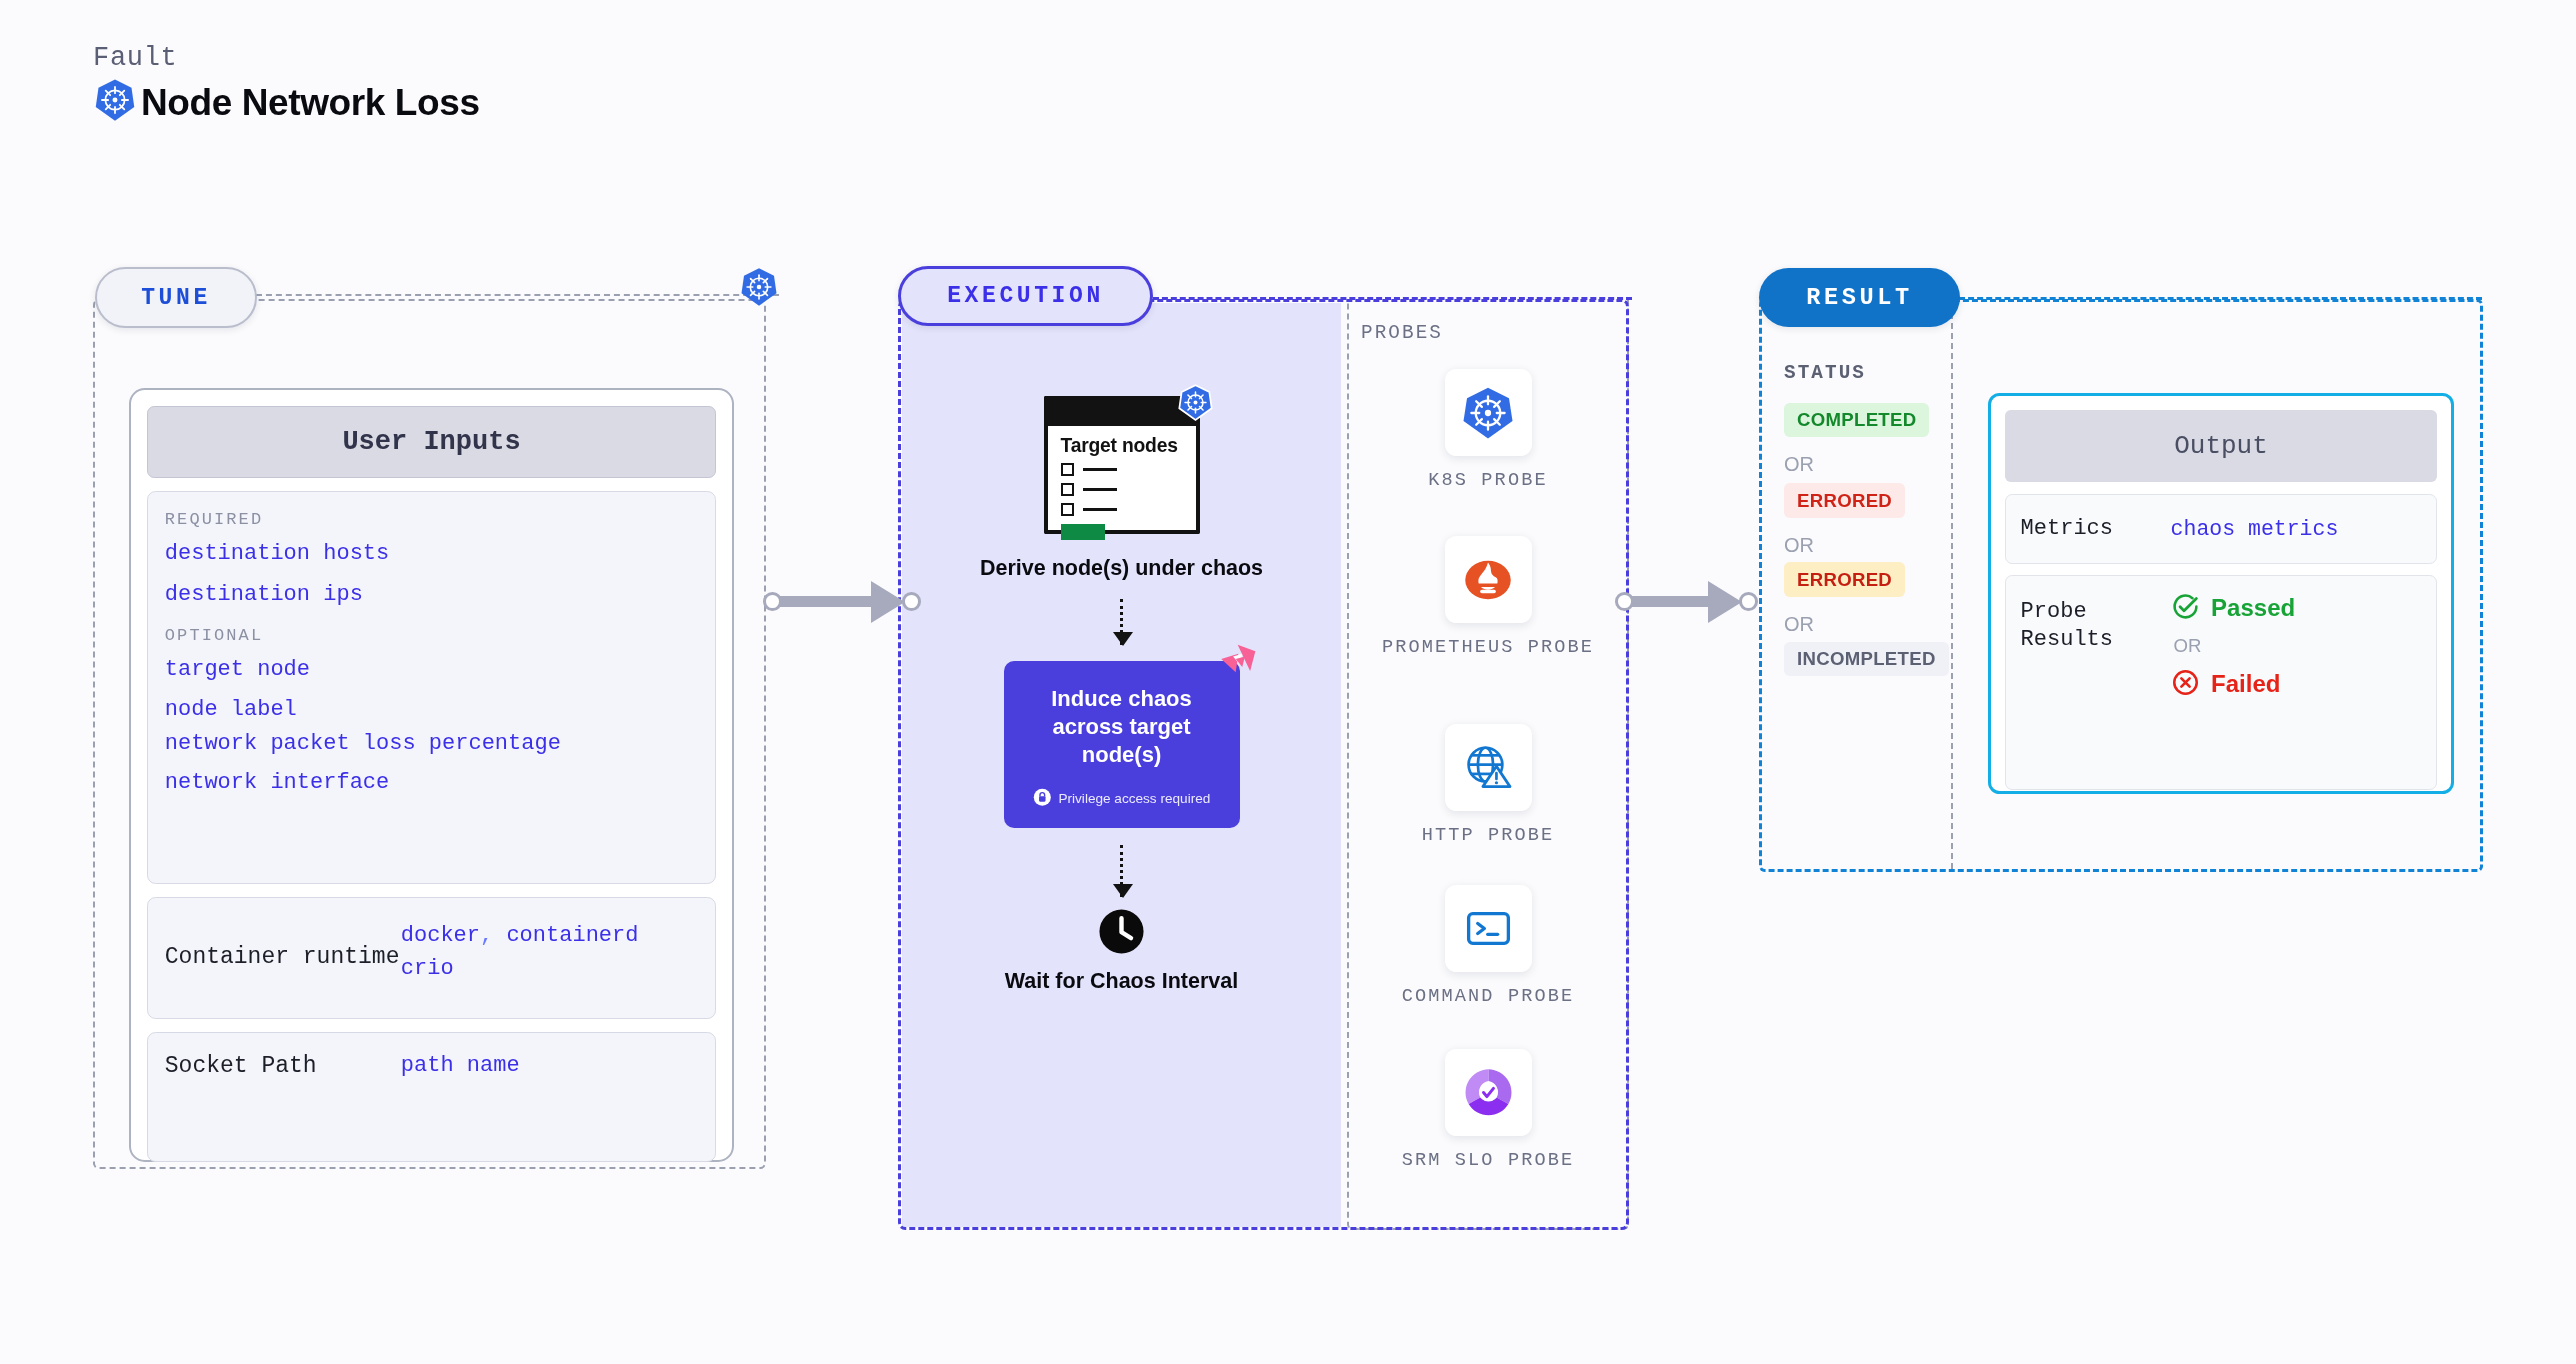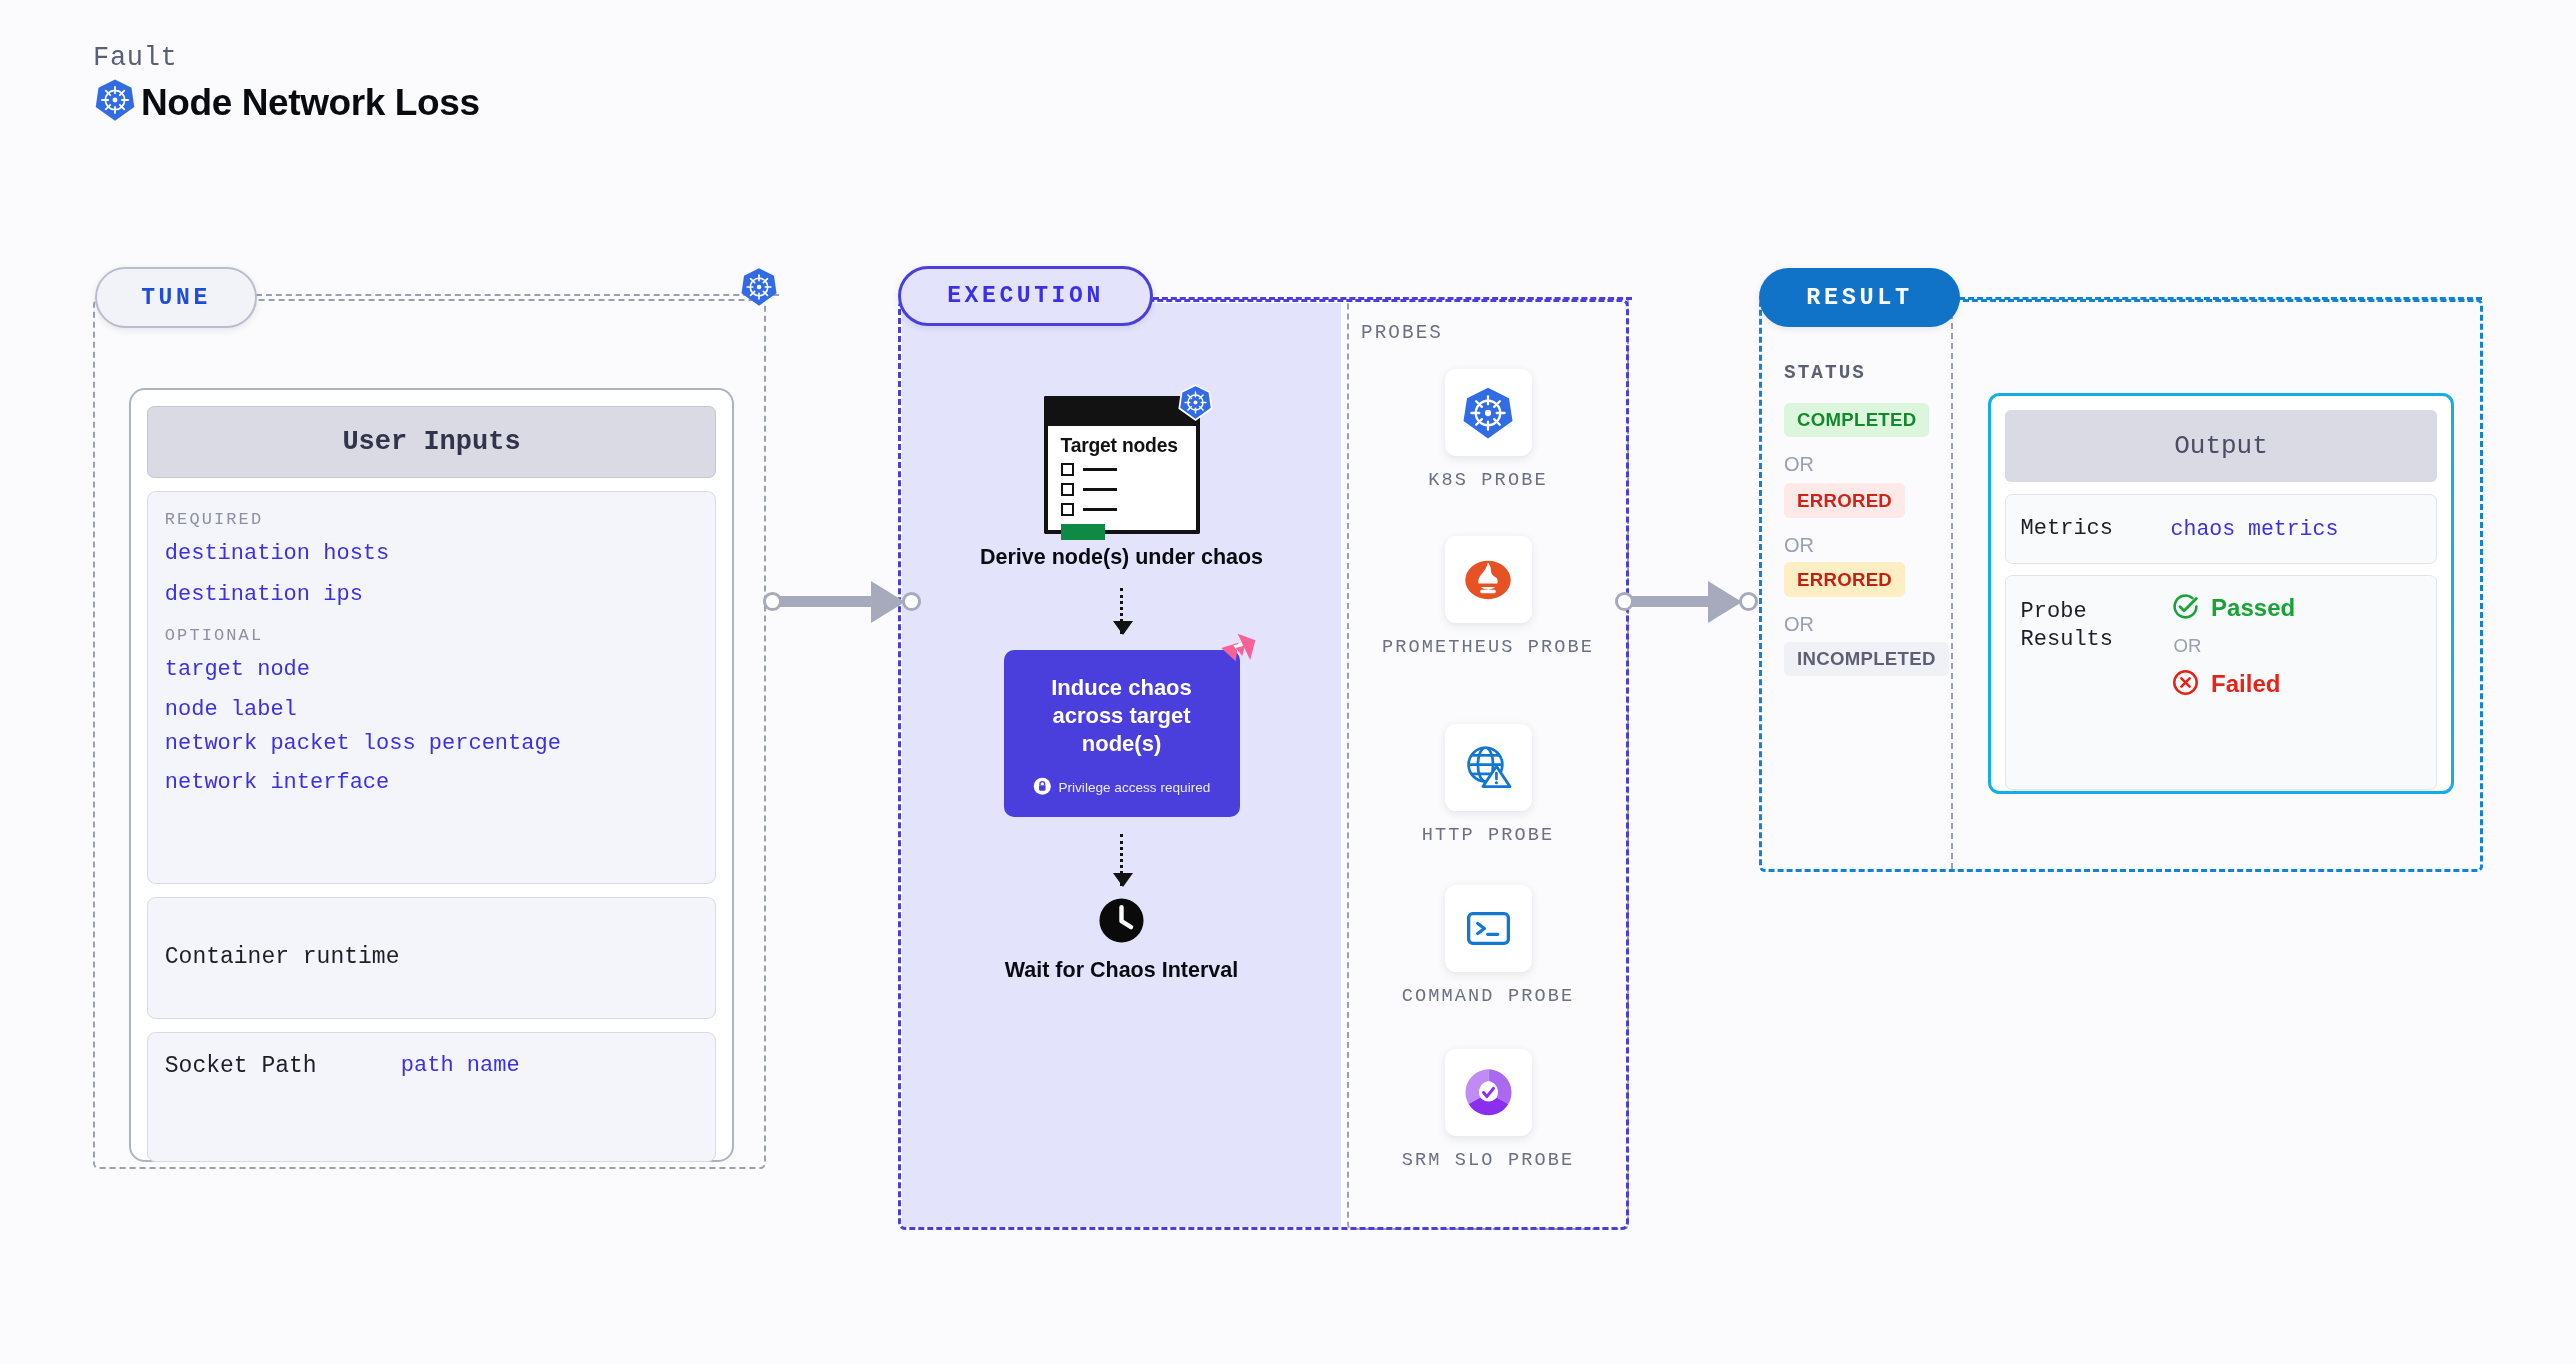--- a/index.html
+++ b/index.html
@@ -140,21 +140,21 @@
   #doc-body { padding: 10px 0 0 13px; text-align: left; }
   #doc-title {
     font-size: 19.3px; font-weight: 700; color: #121212; line-height: 1.05; letter-spacing: -0.2px;
   }
   .doc-row { display: flex; align-items: center; gap: 8.6px; margin-top: 6.4px; }
   .doc-box { width: 13.6px; height: 13.6px; border: 2.9px solid #121212; }
   .doc-line { width: 34px; height: 2.9px; background: #121212; }
   #doc-green { width: 44px; height: 15.8px; background: #0e8a44; margin-top: 7.9px; }
   #doc-k8s { position: absolute; right: -18.6px; top: -15.8px; }
   .flow-cap {
-    margin-top: 10px; font-size: 21.5px; font-weight: 700; color: #0a0b10; line-height: 1.3;
+    margin-top: 21px; font-size: 21.5px; font-weight: 700; color: #0a0b10; line-height: 1.3;
   }
   .vdots {
     width: 0; margin: 0 auto; border-left: 3.6px dotted #121212; position: relative;
   }
   .vdots::after {
     content: ""; position: absolute; left: -10px; bottom: -1.4px;
     border-left: 10px solid transparent; border-right: 10px solid transparent;
     border-top: 14.3px solid #121212;
   }
   #dots1 { height: 46px; margin-top: 15.8px; }
@@ -289,20 +289,26 @@
       <div class="grp-label" style="margin-top:17px">OPTIONAL</div>
       <div class="val">target node</div>
       <div class="val tight">node label</div>
       <div class="val tight">network packet loss percentage</div>
       <div class="val" style="margin-top:10px">network interface</div>
     </div>
   </div>
 
   <div class="ui-section" id="sec-runtime">
     <div class="ui-key">Container runtime</div>
+    <div class="ui-vals">
+      <div class="val tight">
+        <span>docker</span><span class="comma">,</span> <span>containerd</span>
+      </div>
+      <div class="val">crio</div>
+    </div>
   </div>
 
   <div class="ui-section" id="sec-socket">
     <div class="ui-key">Socket Path</div>
     <div class="ui-vals">
       <div class="val">path name</div>
     </div>
   </div>
 </div>
 

